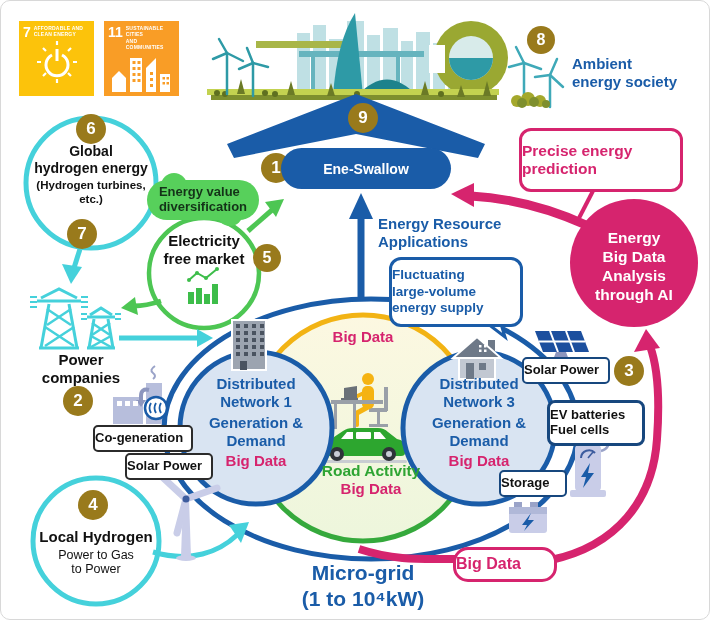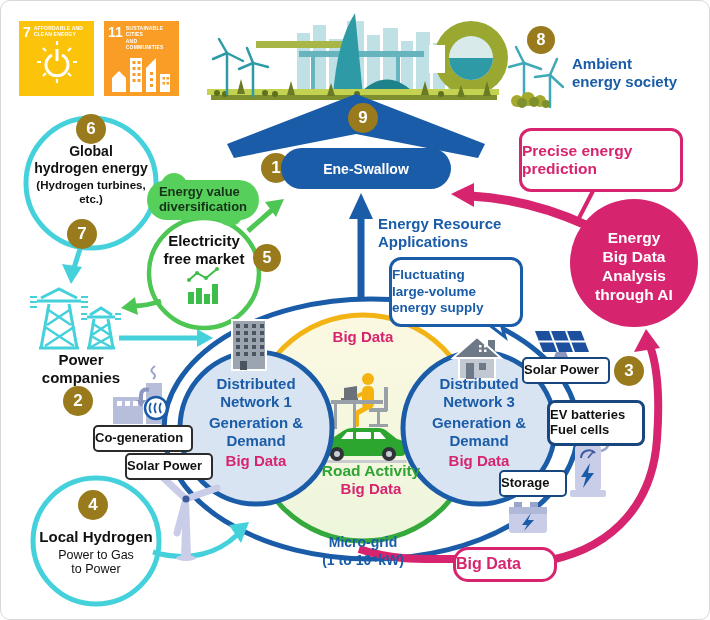--- a/index.html
+++ b/index.html
@@ -532,18 +532,18 @@
   <span class="line">Applications</span>
 </div>
 
 <div class="label-box" style="left:388px;top:256px;width:128px;height:64px;border:3px solid #1A5CA8;border-radius:12px;
             color:#1A5CA8;font-size:13.5px;line-height:1.25;">
   <span class="line">Fluctuating</span>
   <span class="line">large-volume</span>
   <span class="line">energy supply</span>
 </div>
 
-<div class="txt center blue-t" style="left:292px;top:533px;width:140px;font-size:14px;line-height:1.25;">
+<div class="txt center blue-t" style="left:292px;top:559px;width:140px;font-size:21px;line-height:1.25;">
   <span class="line">Micro-grid</span>
   <span class="line">(1 to 10⁴kW)</span>
 </div>
 
 </div>
 
 </body></html>

